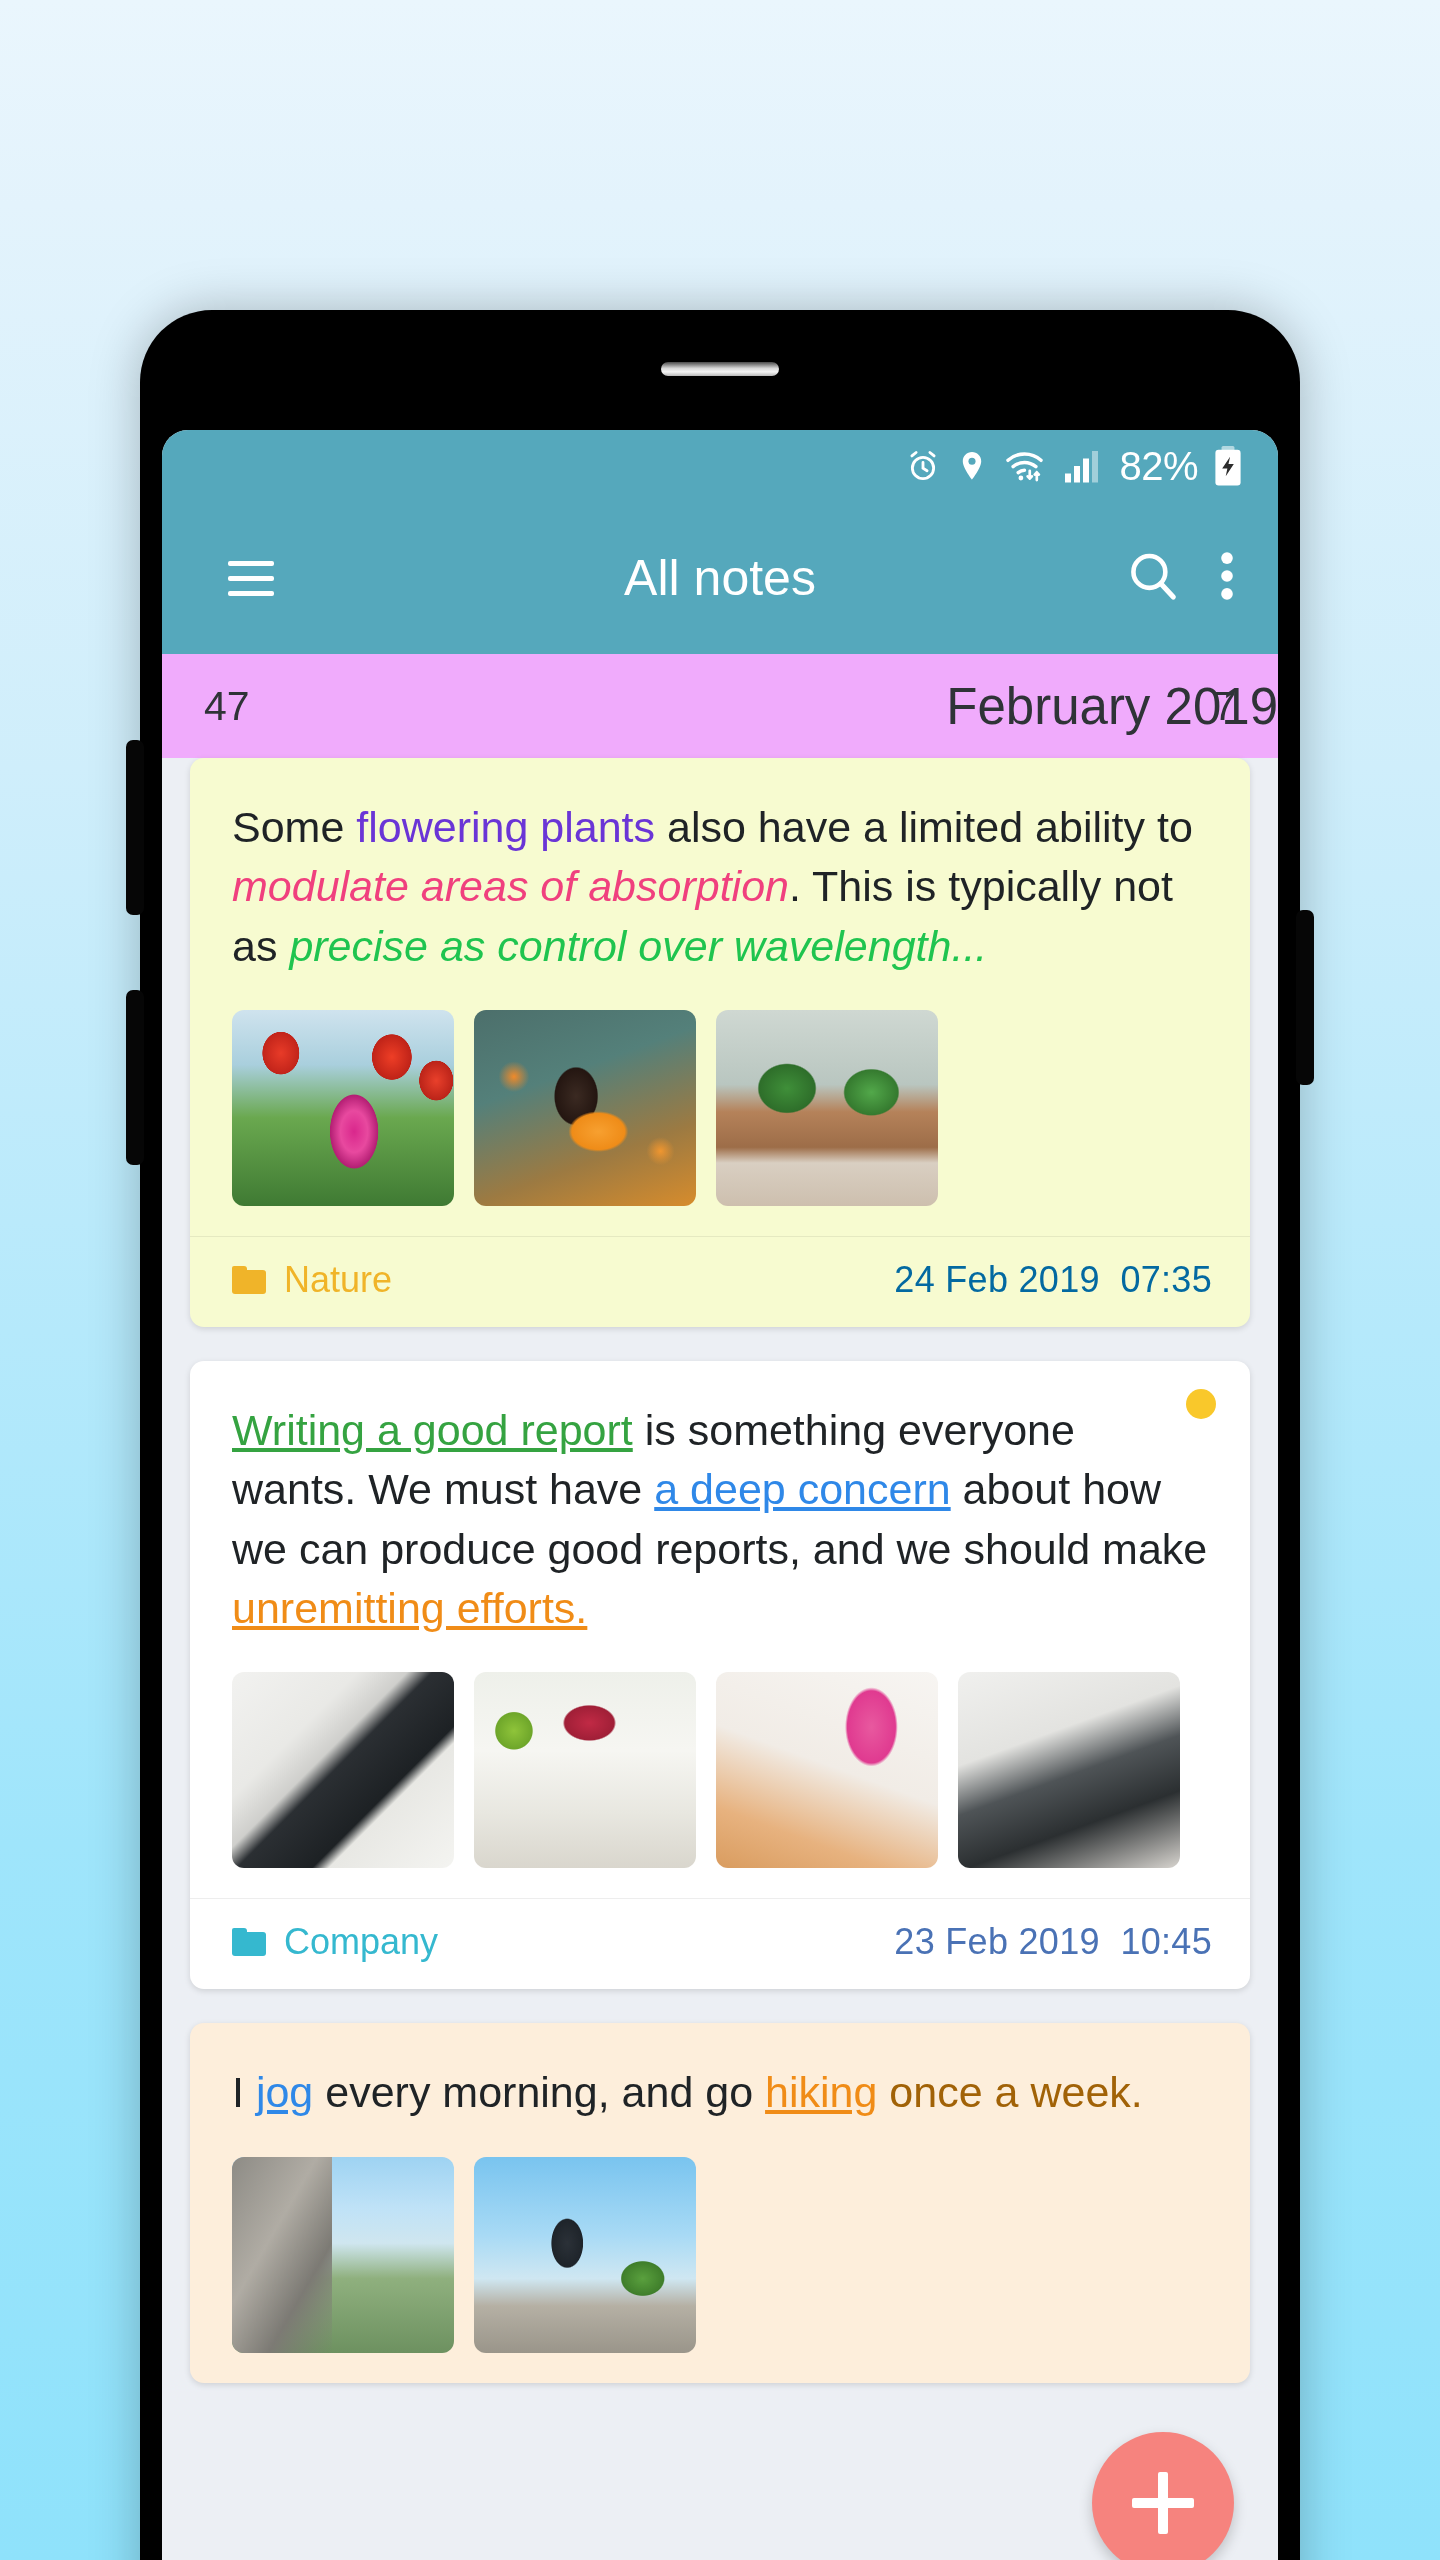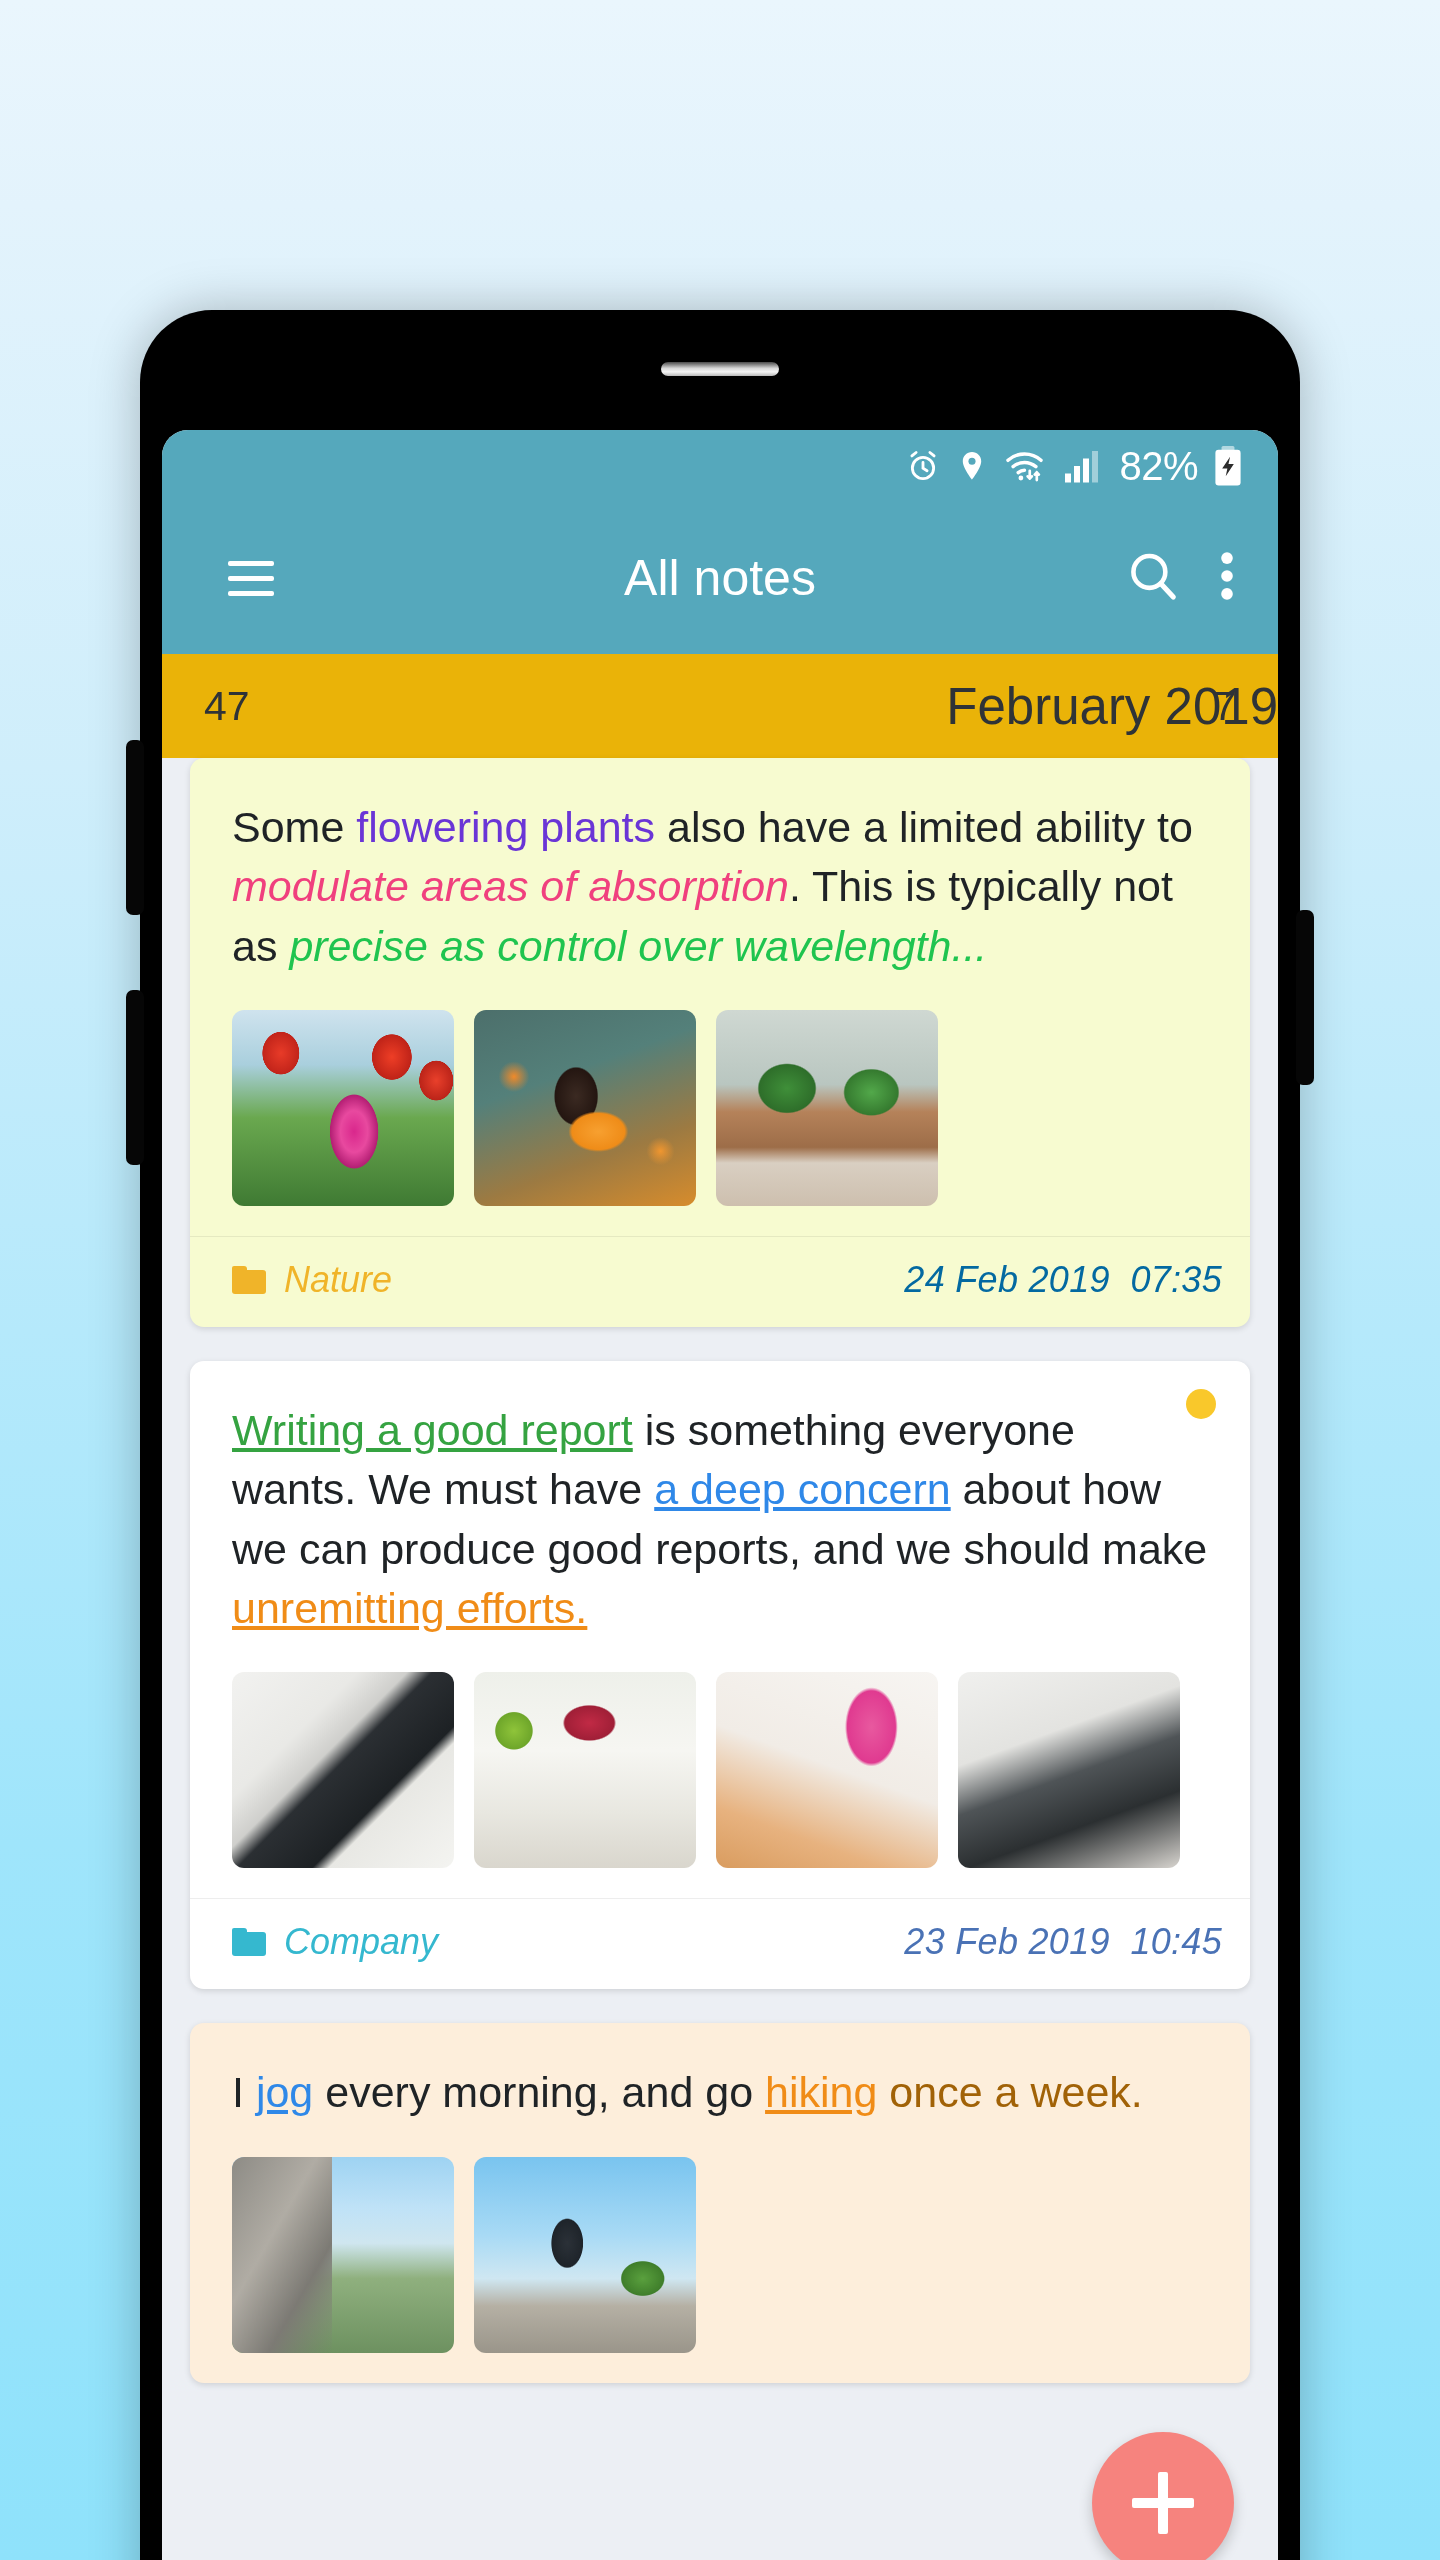--- a/index.html
+++ b/index.html
@@ -65,21 +65,21 @@
   #menu-btn { width: 110px; display: flex; flex-direction: column; align-items: center; gap: 10px; margin-left: 34px; cursor: pointer; }
   #menu-btn span { display:block; width: 46px; height: 5px; background: #fff; border-radius: 2px; }
   #appbar-title {
     position: absolute; left: 0; right: 0; text-align: center;
     color: #fff; font-size: 50px; font-weight: 400; pointer-events: none;
   }
   #appbar-actions { margin-left: auto; display: flex; align-items: center; gap: 34px; margin-right: 40px; z-index:2; }
 
   
   #monthbar {
-    height: 104px; background: #eab308;
+    height: 104px; background: #f0abfc;
     display: flex; align-items: center; position: relative;
     color: #2f3337; font-size: 41px; padding: 0 42px;
   }
   #monthbar .mb-center { position: absolute; left:0; right:0; text-align:right; font-size: 51px; }
   #monthbar .mb-right { margin-left: auto; }
 
   
   #notes { padding: 0 28px; }
   .note-card {
     border-radius: 14px; margin-bottom: 34px;
@@ -90,24 +90,23 @@
   .note-text { font-size: 43px; line-height: 1.38; color: #1f2326; }
 
   .thumbs { display: flex; gap: 20px; padding: 34px 42px 30px 42px; overflow: hidden; }
   .thumb {
     width: 222px; height: 196px; border-radius: 12px; flex: 0 0 auto;
     background-size: cover; background-position: center; position: relative; overflow: hidden;
   }
 
   .note-footer {
     display: flex; align-items: center;
-    padding: 22px 28px 26px 42px;
+    padding: 22px 38px 26px 42px;
     border-top: 1px solid rgba(0,0,0,0.07);
     font-size: 36px;
-    font-style: italic;
   }
   .folder-wrap { display: flex; align-items: center; gap: 18px; }
   .folder-ico { width: 34px; height: 28px; position: relative; flex: 0 0 auto; }
   .folder-ico::before {
     content:''; position:absolute; left:0; top:4px; width:34px; height:24px;
     background: currentColor; border-radius: 3px;
   }
   .folder-ico::after {
     content:''; position:absolute; left:0; top:0px; width:15px; height:7px;
     background: currentColor; border-radius: 2px 3px 0 0;

